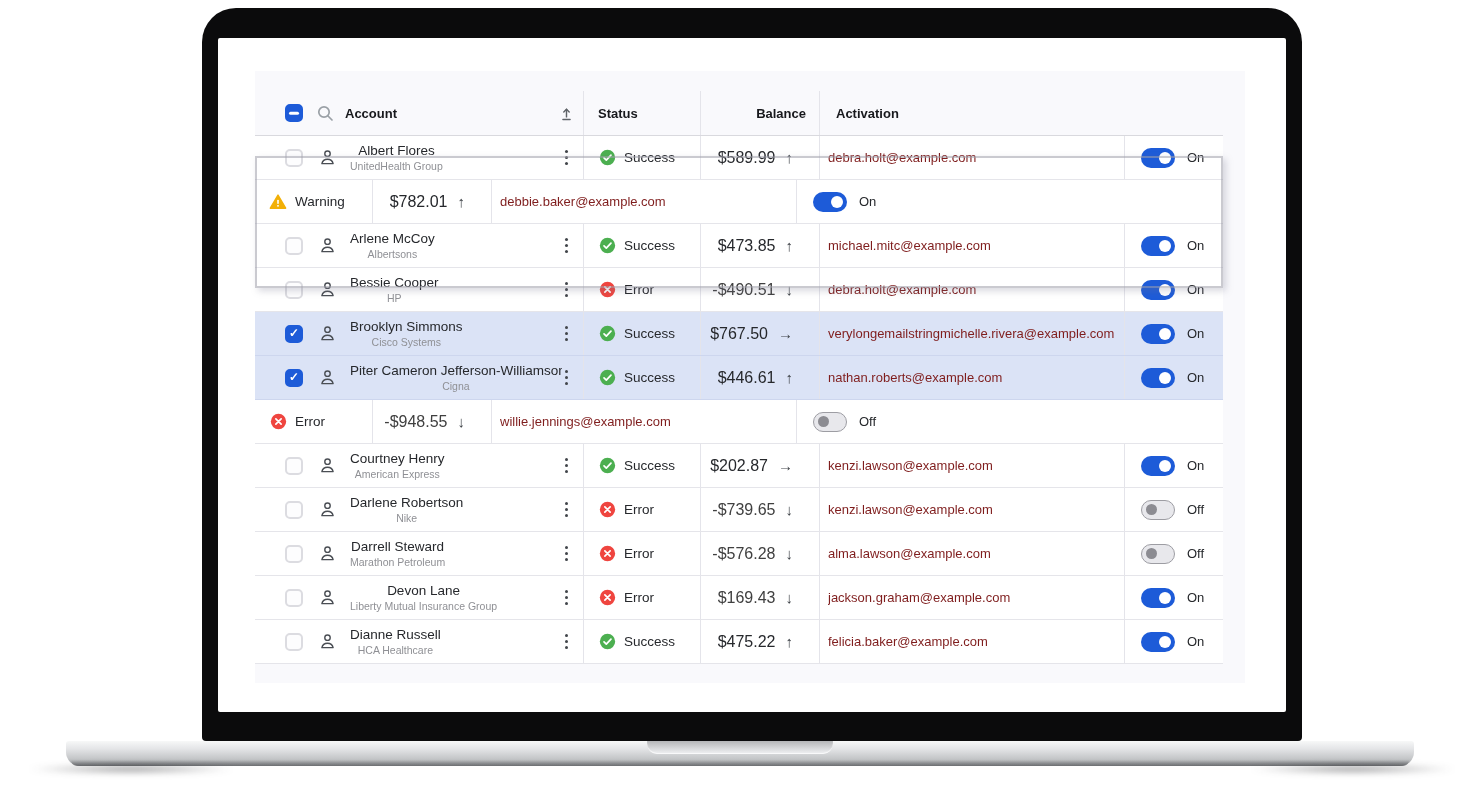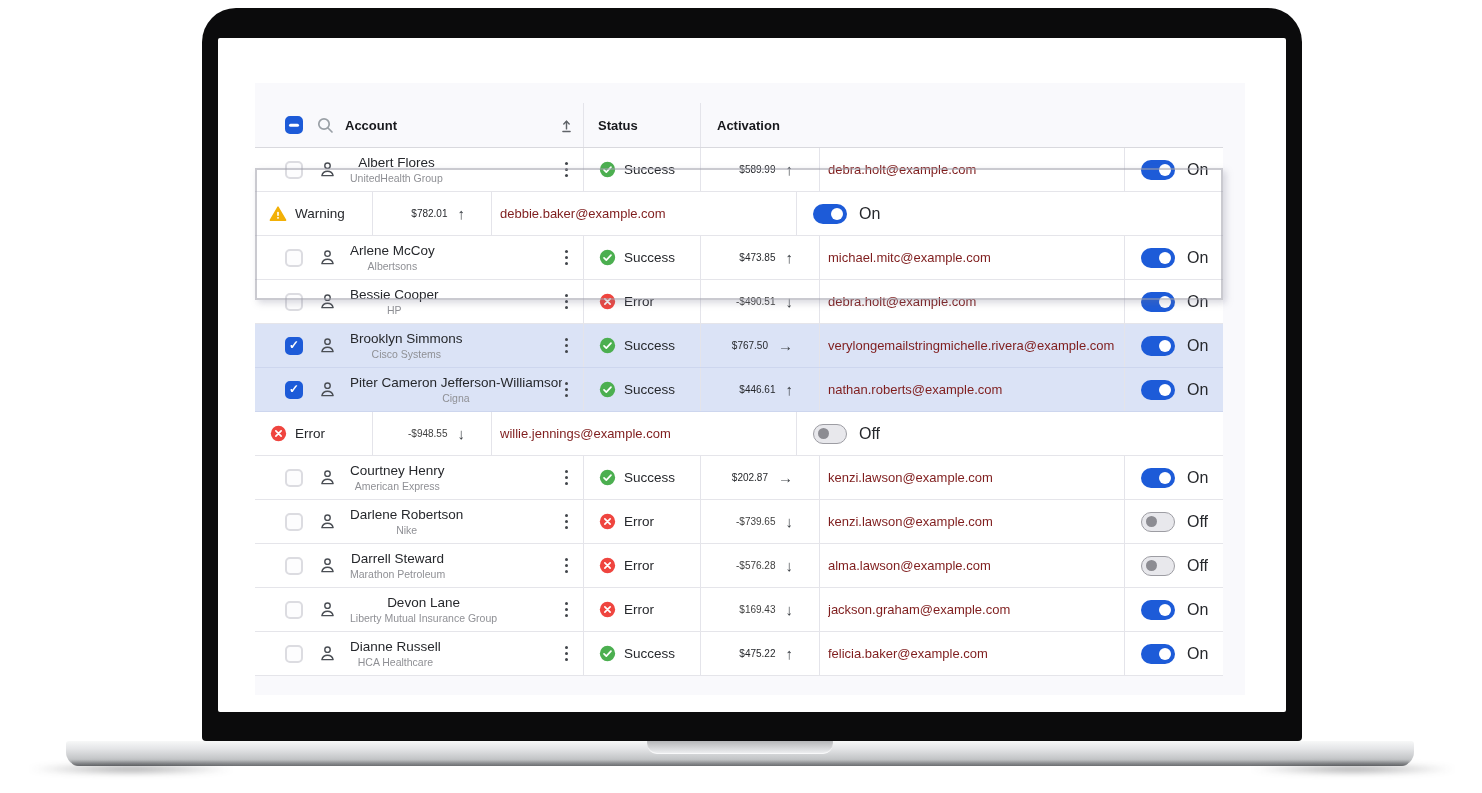--- a/index.html
+++ b/index.html
@@ -33,21 +33,21 @@
     background:linear-gradient(180deg, rgba(0,0,0,0) 0%, rgba(70,72,75,.55) 100%);
   }
   .base-shadow {
     position:absolute; top:764px; height:10px; width:210px;
     background:radial-gradient(ellipse at center, rgba(35,35,38,.5) 0%, rgba(0,0,0,0) 70%);
     filter:blur(3px);
   }
   .bs-left { left:26px; } .bs-right { left:1248px; }
   
   .card {
-    position:absolute; left:37px; top:45px; width:990px; height:612px;
+    position:absolute; left:37px; top:33px; width:990px; height:612px;
     background:#f9f9fc;
   }
   .grid { position:absolute; left:0; top:20px; width:968px; }
   .hrow { display:flex; height:45px; border-bottom:1px solid #d9d9de; }
   .row  { display:flex; height:44px; background:#fff; border-bottom:1px solid #e5e5ea; }
   .row.selected { background:#dbe3f6; border-bottom-color:#cdd6ee; }
   .cell { display:flex; align-items:center; overflow:hidden; }
   .cell + .cell { border-left:1px solid #e4e4ea; }
   .c-account    { width:328px; }
   .c-status     { width:117px; padding-left:14px; gap:8px; }
@@ -77,38 +77,38 @@
   .picon { margin-left:14px; display:flex; flex:none; }
   .nameblock { display:flex; flex-direction:column; margin-left:12px; max-width:232px; overflow:hidden;text-align:center; }
   .nm { font-size:13.5px; color:#26282c; white-space:nowrap; overflow:hidden; line-height:16px; }
   .co { font-size:10.5px; color:#8f9095; white-space:nowrap; overflow:hidden; line-height:13px; margin-top:1px; }
   .kebab { margin-left:auto; margin-right:12px; display:flex; flex-direction:column; gap:2.5px; cursor:pointer; padding:3px; flex:none; }
   .kebab i { width:3.2px; height:3.2px; border-radius:50%; background:#41454a; }
   
   .stic { width:18px; height:18px; display:flex; align-items:center; justify-content:center; flex:none; }
   .stlabel { font-size:13.5px; color:#26282c; }
   
-  .amt { font-size:10px; color:#26282c; }
+  .amt { font-size:16px; color:#26282c; }
   .amt.neg { color:#404040; }
   .arrow { font-size:15px; color:#3f4348; line-height:1; }
   
   .em { font-size:13px; color:#7f1d1d; white-space:nowrap; overflow:hidden; }
   
   .toggle { width:34px; height:20px; border-radius:10px; position:relative; flex:none; cursor:pointer; }
   .toggle.on { background:#1d5bd8; }
   .toggle.on::after {
     content:""; position:absolute; right:4px; top:4px; width:12px; height:12px;
     border-radius:50%; background:#fff;
   }
   .toggle.off { background:#e8e8ec; border:1px solid #9d9da3; }
   .toggle.off::after {
     content:""; position:absolute; left:4px; top:3.5px; width:11px; height:11px;
     border-radius:50%; background:#8c8c92;
   }
-  .tlabel { font-size:16px; color:#26282c; }
+  .tlabel { font-size:13px; color:#26282c; }
   
   .float-outline {
     position:absolute; left:0; top:65px; width:968px; height:132px;
     border:2px solid rgba(158,158,170,.55);
     box-shadow:3px 3px 7px rgba(115,115,140,.28);
     pointer-events:none; z-index:5;
   }
 </style>
 </head>
 <body>
@@ -133,20 +133,23 @@
                 <svg width="17" height="17" viewBox="0 0 20 20" fill="none" stroke="#5f6368" stroke-width="1.7" stroke-linecap="round" stroke-linejoin="round">
                     <path d="M10 14 V5"></path>
                     <path d="M6.8 8.2 L10 5 l3.2 3.2"></path>
                     <path d="M5.8 17 h8.4"></path>
                   </svg>
               </span>
             </div>
             <div class="cell c-status">
               <span class="htext">Status</span>
             </div>
+            <div class="cell c-balance">
+              <span class="htext">Balance</span>
+            </div>
             <div class="cell c-activation">
               <span class="htext">Activation</span>
             </div>
           </div>
 
           <div>
   <div class="row">
     <div class="cell c-account">
       <span class="cb ml30"></span>
       <span class="picon">

